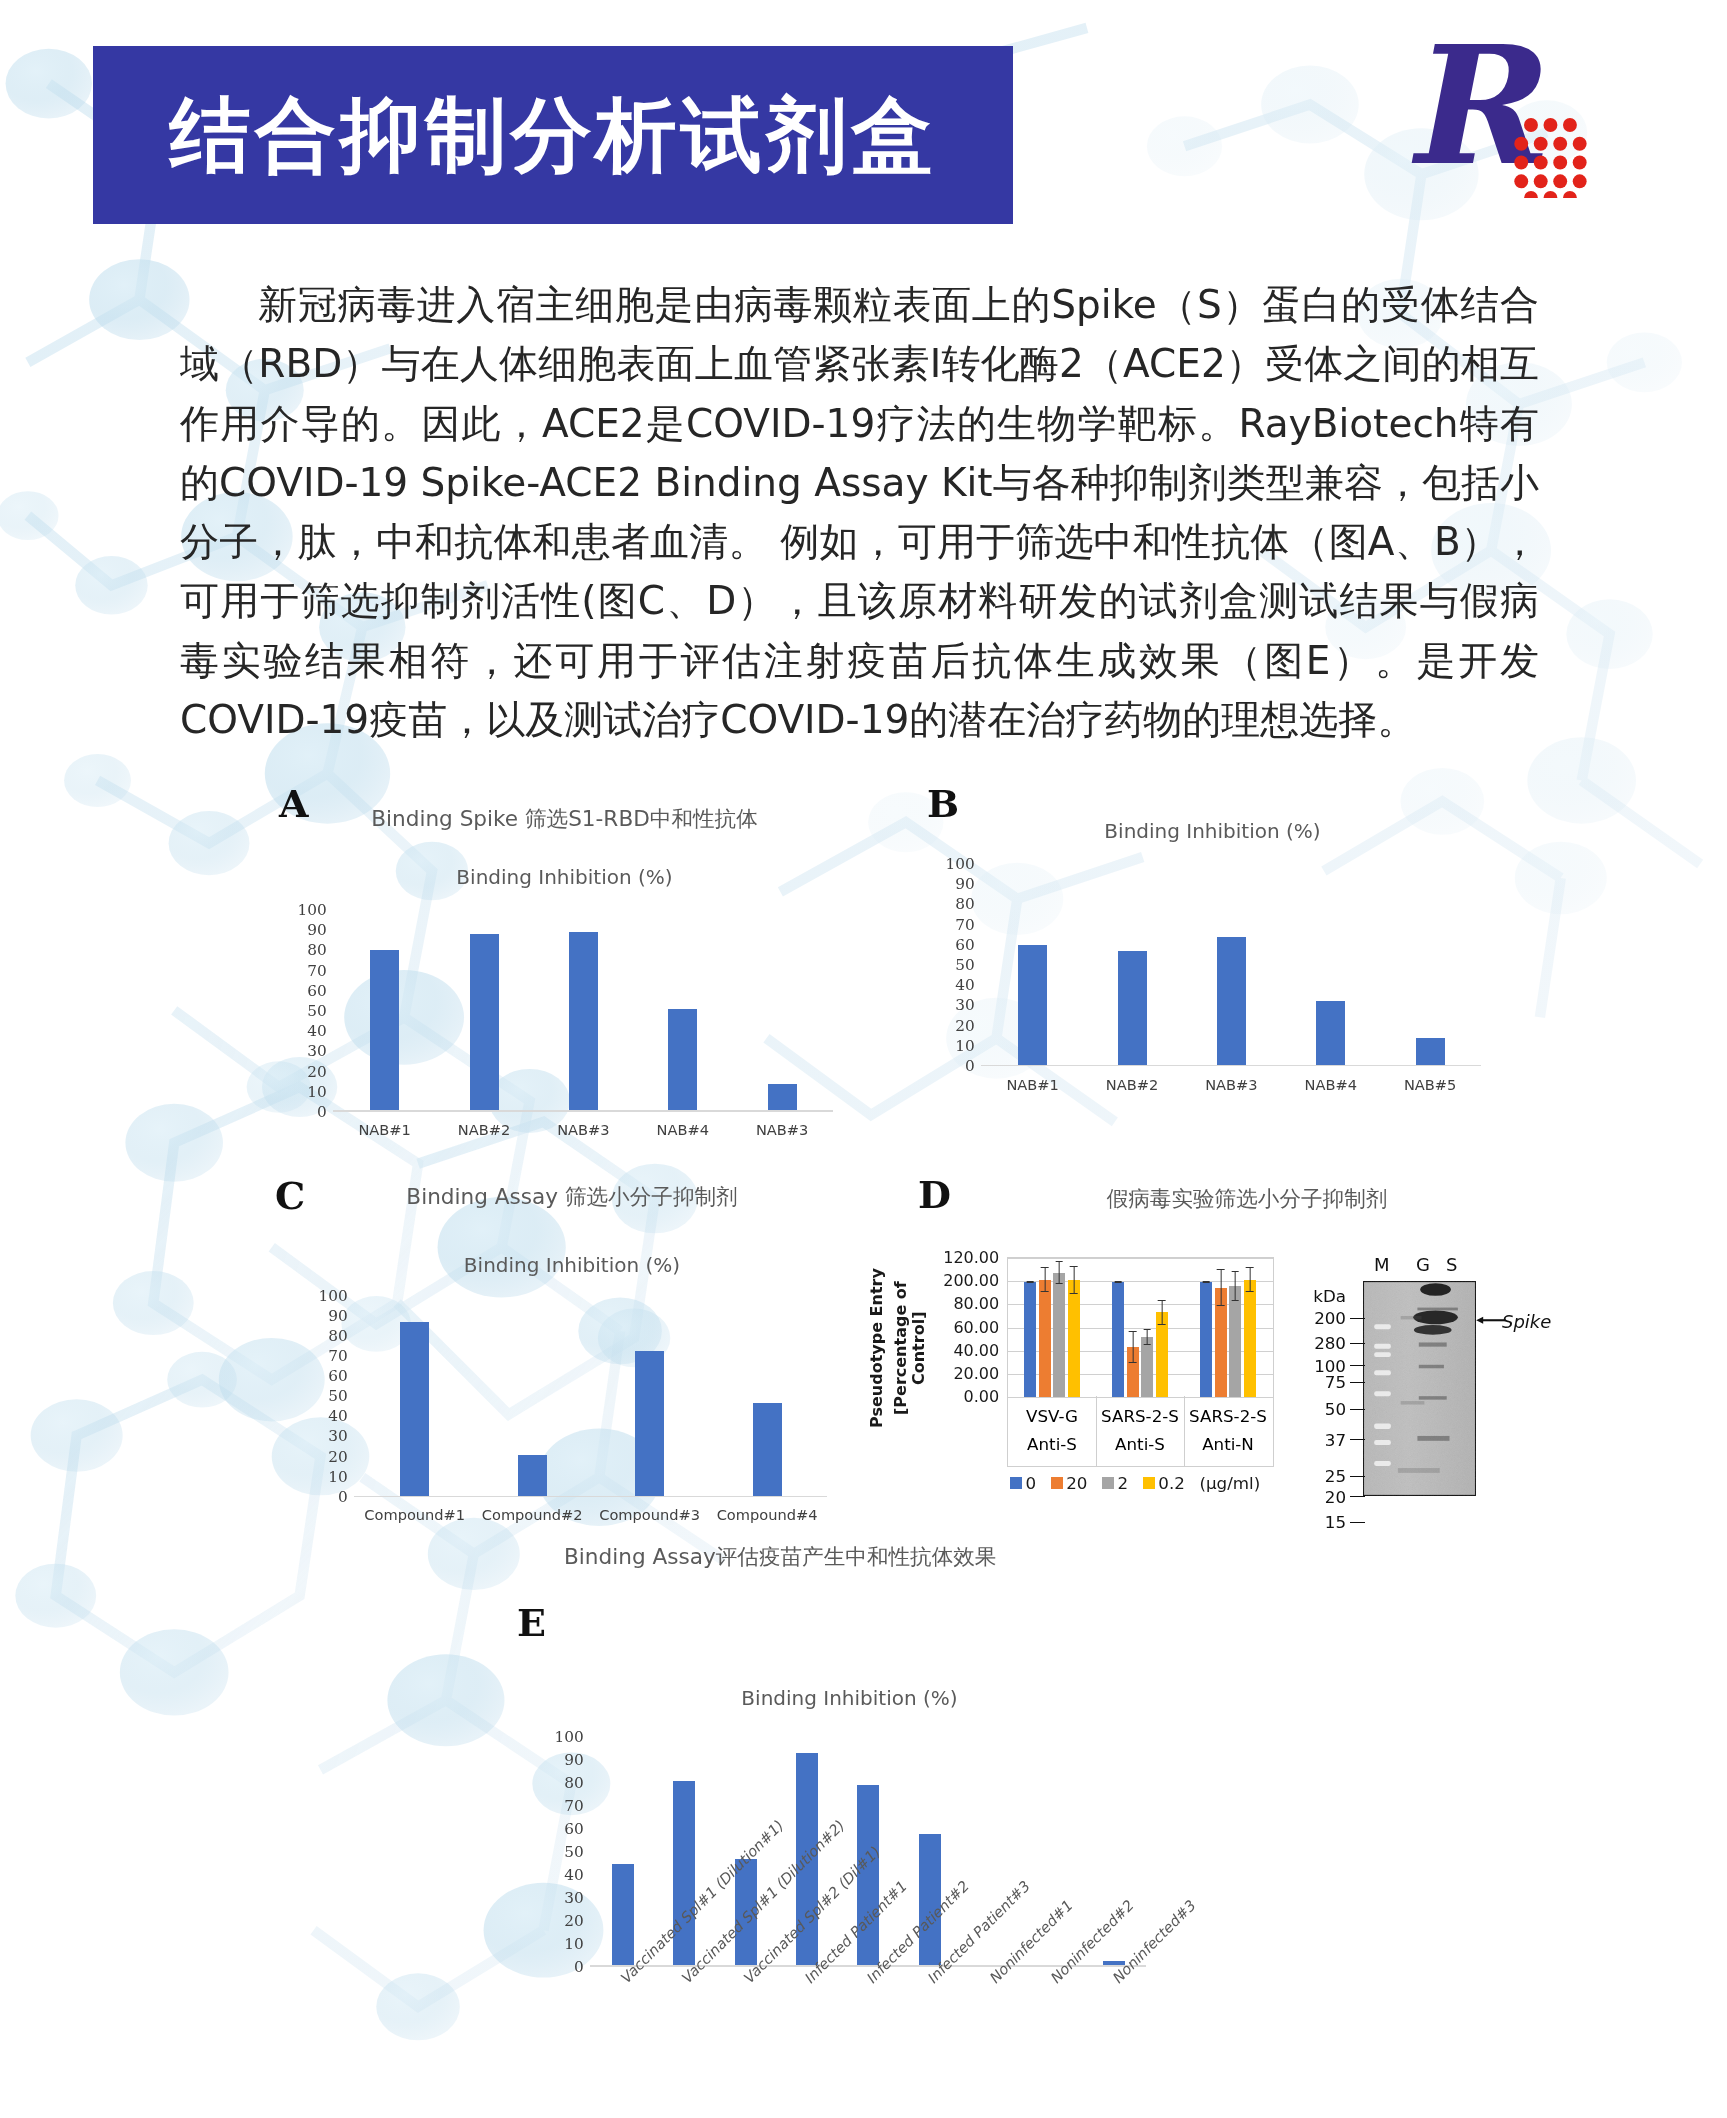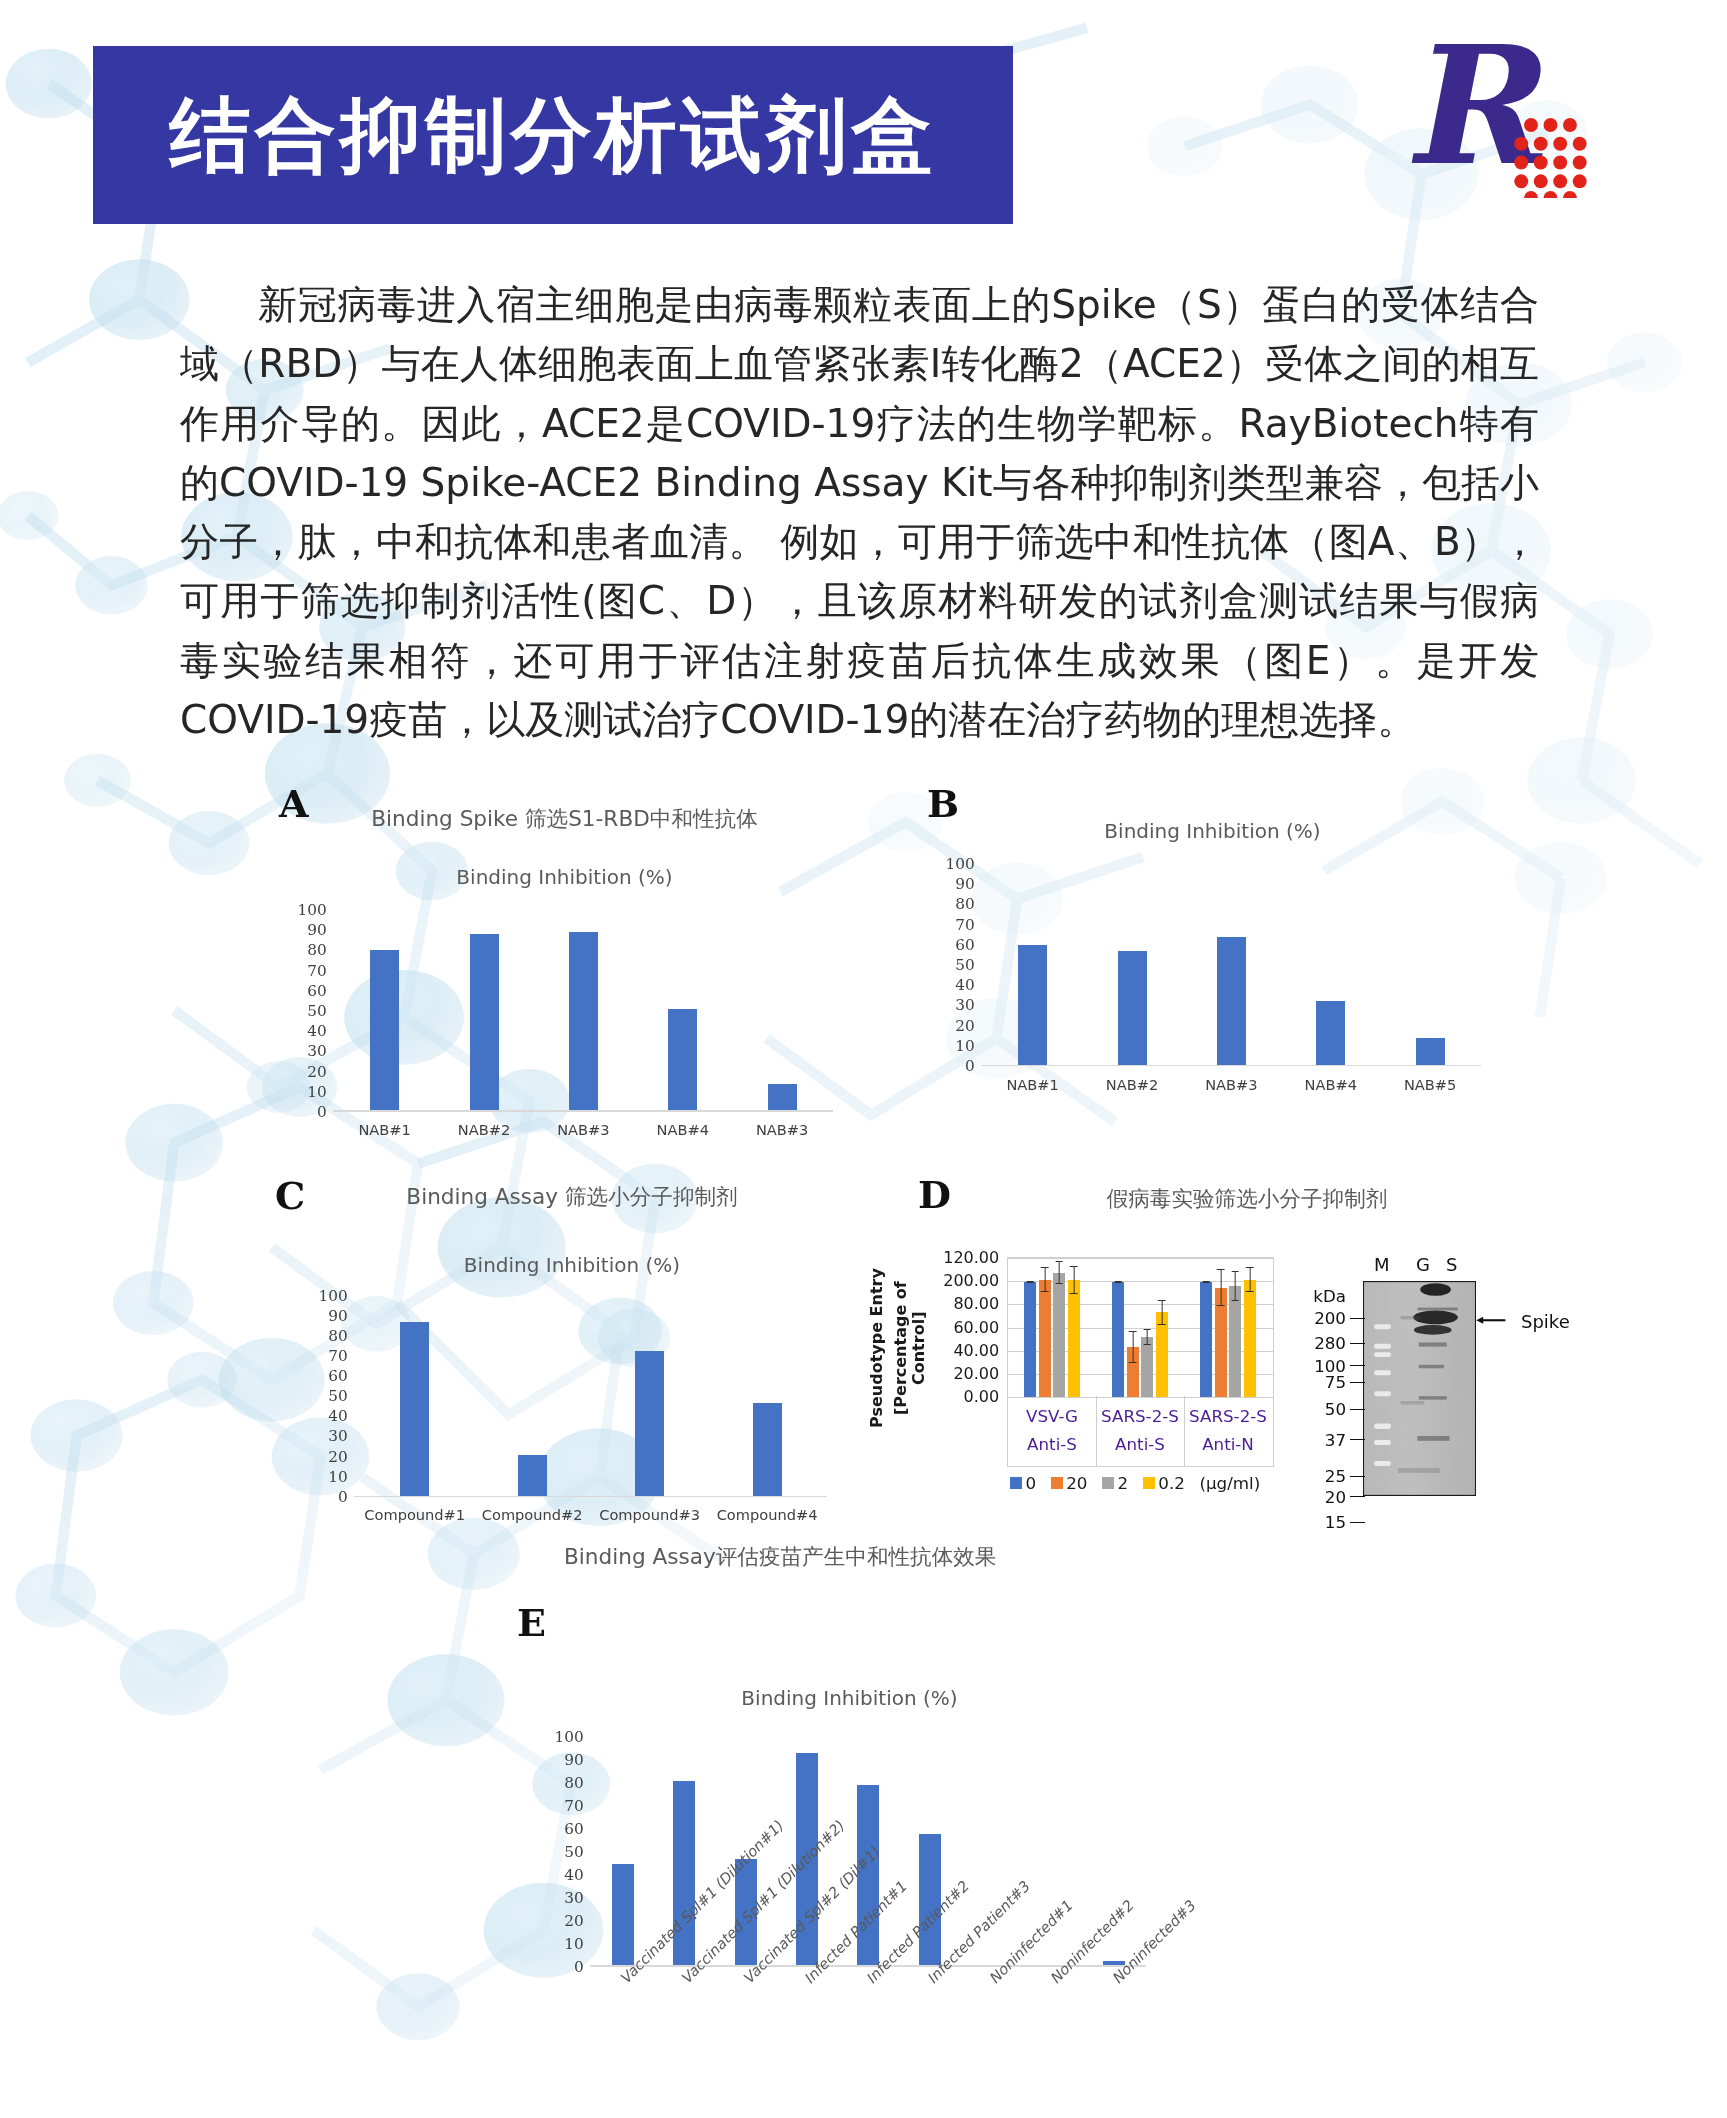--- a/index.html
+++ b/index.html
@@ -73,21 +73,21 @@
   }
   .d-grid{position:absolute;left:0;right:0;height:0.7px;background:#d0d0d0;}
   .d-group{position:absolute;bottom:0;display:flex;align-items:flex-end;height:100%;}
   .d-bar{position:relative;width:12px;margin:0 1.4px;}
   .d-bar .fill{width:100%;position:absolute;bottom:0;}
   .d-err{position:absolute;left:50%;width:0.7px;background:#333;transform:translateX(-50%);}
   .d-err::before,.d-err::after{content:"";position:absolute;left:-3.5px;width:7.7px;height:0.7px;background:#333;}
   .d-err::before{top:0;}
   .d-err::after{bottom:0;}
   .d-catlabel{
-    position:absolute;text-align:center;font-size:16.7px;color:#4c1d95;white-space:nowrap;
+    position:absolute;text-align:center;font-size:16.7px;color:#000000;white-space:nowrap;
     font-family:"DejaVu Sans","Liberation Sans",sans-serif;
   }
   .d-legend{position:absolute;display:flex;align-items:center;gap:5.6px;font-size:16.7px;color:#1a1a1a;
     font-family:"DejaVu Sans","Liberation Sans",sans-serif;}
   .d-legend .sw{width:12px;height:12px;display:inline-block;}
   .d-legend .item{display:flex;align-items:center;gap:3.5px;margin-right:9px;}
 
   
   .blot-wrap{position:absolute;}
   .lane-label{position:absolute;font-size:18px;color:#111;font-weight:500;
@@ -546,21 +546,21 @@
       <div class="kda-label" style="left: 7px; width: 43px; top: 176px;">37</div>
       <div class="kda-tick" style="left: 54px; width: 15.3px; top: 185px;"></div>
       <div class="kda-label" style="left: 7px; width: 43px; top: 212px;">25</div>
       <div class="kda-tick" style="left: 54px; width: 15.3px; top: 222px;"></div>
       <div class="kda-label" style="left: 7px; width: 43px; top: 233px;">20</div>
       <div class="kda-tick" style="left: 54px; width: 15.3px; top: 242px;"></div>
       <div class="kda-label" style="left: 7px; width: 43px; top: 258px;">15</div>
       <div class="kda-tick" style="left: 54px; width: 15.3px; top: 268px;"></div>
     </div>
 
-  <div class="spike-label" style="left:225px;top:57px;">Spike</div>
+  <div class="spike-label" style="left:206px;top:57px;font-style:italic;">Spike</div>
   <svg style="position:absolute;left:180px;top:60px;" width="31" height="12.5" viewBox="0 0 44 18">
     <line x1="42" y1="9" x2="6" y2="9" stroke="#111" stroke-width="3"></line>
     <polygon points="0,9 10,4 10,14" fill="#111"></polygon>
   </svg>
 </div>
 
 <div class="panel-letter" style="left:517px;top:1604px;">E</div>
 <div class="panel" style="left:564px;top:1542px;width:766px;">
   <div class="chart-title" style="text-align:left;">Binding Assay评估疫苗产生中和性抗体效果</div>
 </div>

